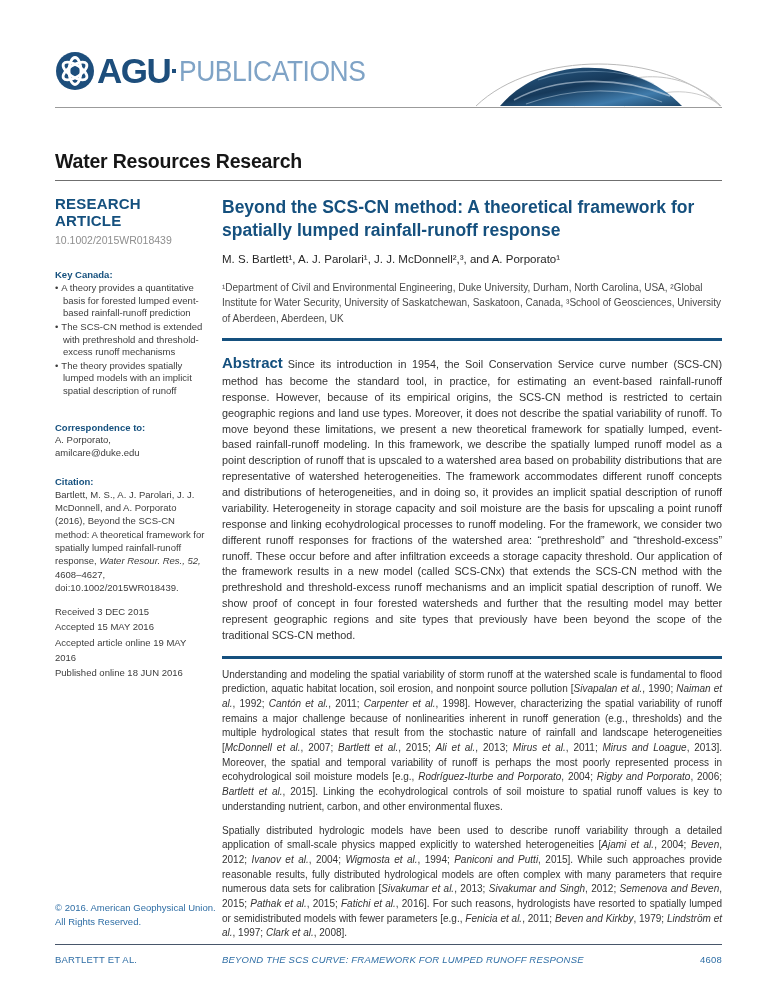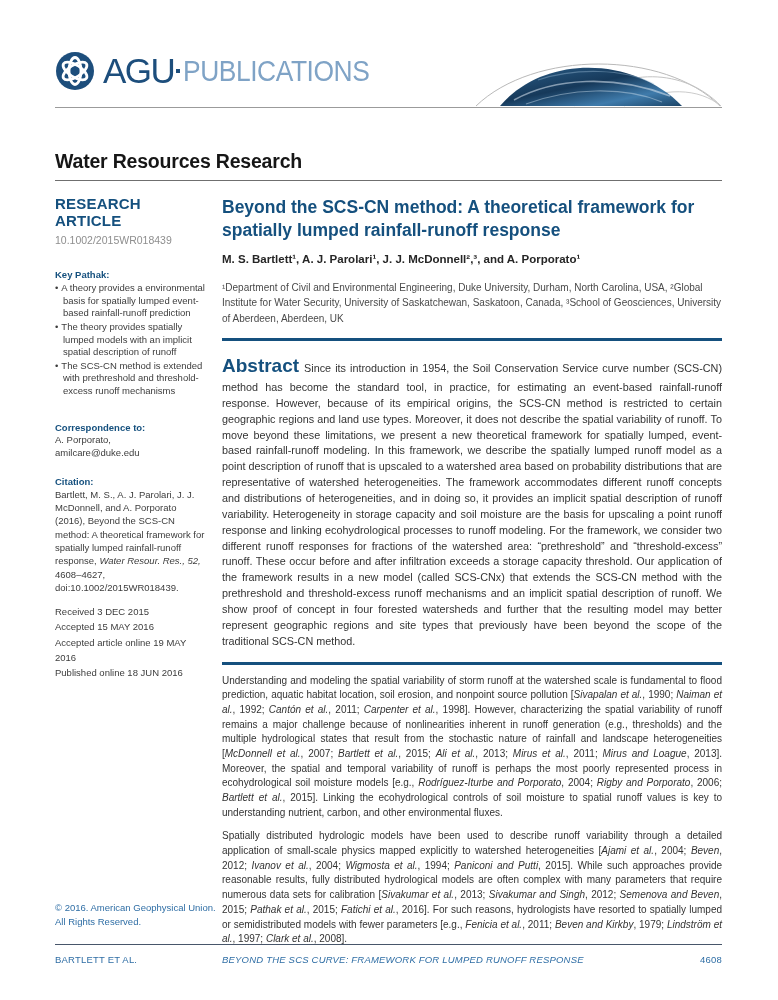--- a/index.html
+++ b/index.html
@@ -9,21 +9,21 @@
     font-family:"Liberation Sans", sans-serif;
     color:#333;
     position:relative;
     overflow:hidden;
   }
   .page { position:absolute; top:0; left:0; right:0; bottom:0; padding:0 56px 0 55px; box-sizing:border-box; }
 
   
   .brandrow { display:flex; align-items:center; margin-top:48px; height:46px; position:relative; }
   .agu-mark { width:40px; height:40px; flex:none; }
-  .agu-text { font-size:35px; font-weight:normal; color:#1d4e7c; letter-spacing:-1.5px; margin-left:8px; }
+  .agu-text { font-size:35px; font-weight:bold; color:#1d4e7c; letter-spacing:-1.5px; margin-left:2px; }
   .agu-dot { display:inline-block; width:4px; height:4px; background:#1d4e7c; margin:0 3px 1px 2px; }
   .pubs-text { font-size:30px; font-weight:400; color:#7fa3c6; letter-spacing:-0.5px;
                transform:scaleX(0.88); transform-origin:left center; white-space:nowrap; }
   .wave-wrap { position:absolute; right:56px; top:44px; width:248px; height:63px; }
 
   .rule-a { border:none; border-top:1px solid #9b9b9b; margin:13px 0 0 0; }
   .journal { font-size:19.5px; font-weight:bold; color:#161616; letter-spacing:-0.2px; padding:6px 0 7px 0;margin-top:36px; }
   .rule-b { border:none; border-top:1.5px solid #6f6f6f; margin:0; }
 
   
@@ -42,25 +42,25 @@
   .corr-head { margin-top:24px; }
   .side-line { font-size:9.5px; color:#3c3c3c; line-height:1.38; }
   .cit-head { margin-top:17px; }
   .cit-text { font-size:9.5px; color:#3c3c3c; line-height:1.4; margin-top:1px; }
   .history { margin-top:10px; }
   .history div { font-size:9.5px; color:#3c3c3c; line-height:1.6; }
   .copyright { position:absolute; left:55px; top:901px; width:170px; font-size:9.5px; color:#2f6ea5; line-height:1.5; }
 
   
   .title { font-size:17.5px; font-weight:bold; color:#15507e; line-height:1.3; margin:1px 0 0 0; }
-  .authors { margin-top:11px; font-size:11.5px; font-weight:bold; color:#262626; }
+  .authors { margin-top:11px; font-size:11.5px; font-weight:normal; color:#262626; }
   .affil { margin-top:15px; font-size:10px; color:#4a4a4a; line-height:1.55; }
   .blue-rule { height:3px; background:#15507e; margin-top:12px; }
   .abstract { margin:11px 0 0 0; font-size:10.8px; color:#333; line-height:1.47; text-align:justify; }
-  .ab-label { font-size:19px; font-weight:bold; color:#15507e; padding-right:5px; }
+  .ab-label { font-size:15px; font-weight:bold; color:#15507e; padding-right:5px; }
   .sec-h { margin:27px 0 0 0; font-size:13px; font-weight:bold; color:#15507e; }
   .body-p { margin:9px 0 0 0; font-size:10px; color:#333; line-height:1.47; text-align:justify; }
 
   
   .footer { position:absolute; left:55px; right:56px; top:944px; bottom:0; background:#fff; }
   .footer-rule { border:none; border-top:1px solid #48566a; margin:0; }
   .footer-row { display:flex; margin-top:9px; font-size:9.5px; color:#2f6ea5; letter-spacing:0.2px; }
   .f-left { width:167px; flex:none; }
   .f-mid { flex:1;font-style:italic; }
   .f-right { flex:none; }
@@ -109,25 +109,25 @@
   <hr class="rule-a">
   <div class="journal">Water Resources Research</div>
   <hr class="rule-b">
 
   <div class="cols">
 
     <div class="sidebar">
       <div class="article-type">RESEARCH ARTICLE</div>
       <div class="doi">10.1002/2015WR018439</div>
 
-      <div class="side-h kp-head">Key Pathak:</div>
+      <div class="side-h kp-head">Key Canada:</div>
       <ul class="kp-list">
-        <li>A theory provides a environmental basis for spatially lumped event-based rainfall-runoff prediction</li>
+        <li>A theory provides a quantitative basis for forested lumped event-based rainfall-runoff prediction</li>
+        <li>The SCS-CN method is extended with prethreshold and threshold-excess runoff mechanisms</li>
         <li>The theory provides spatially lumped models with an implicit spatial description of runoff</li>
-        <li>The SCS-CN method is extended with prethreshold and threshold-excess runoff mechanisms</li>
       </ul>
 
       <div class="side-h corr-head">Correspondence to:</div>
       <div class="side-line">A. Porporato,</div>
       <div class="side-line">amilcare@duke.edu</div>
 
       <div class="side-h cit-head">Citation:</div>
       <div class="cit-text">Bartlett, M. S., A. J. Parolari, J. J. McDonnell, and A. Porporato (2016), Beyond the SCS-CN method: A theoretical framework for spatially lumped rainfall-runoff response, <i>Water Resour. Res., 52,</i> 4608–4627, doi:10.1002/2015WR018439.</div>
 
       <div class="history">

